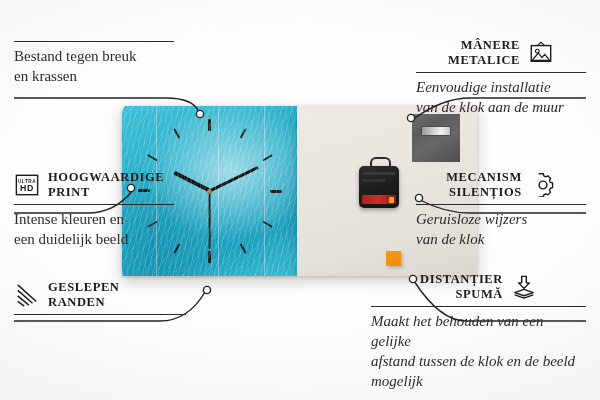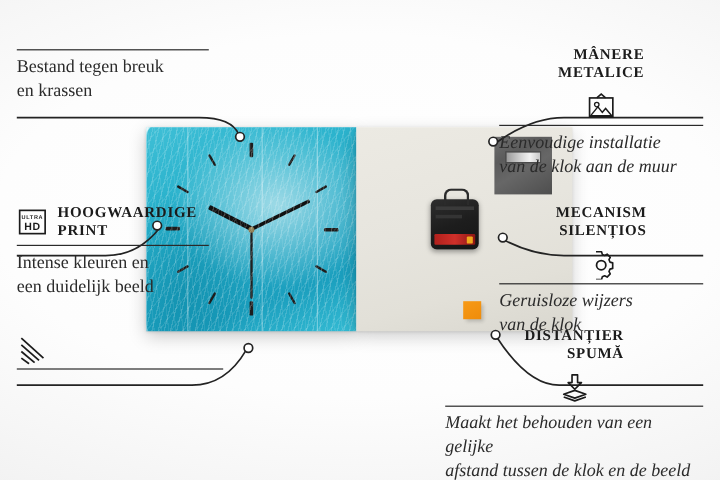--- a/index.html
+++ b/index.html
@@ -104,21 +104,21 @@
     font-size:12.5px;letter-spacing:.6px;font-weight:bold;color:#1b1b1b;
     text-transform:uppercase;line-height:1.22;
   }
   .co-title .tt{white-space:pre-line;}
   .co-rule{height:1px;background:#2a2a2a;margin:3px 0 4px;}
   .co-desc{
     font-size:15px;color:#2b2b2b;line-height:1.35;white-space:pre-line;
   }
   .left .co-title{justify-content:flex-start;}
   .left .co-desc{text-align:left;}
-  .right .co-title{justify-content:center;flex-direction:column;}
+  .right .co-title{justify-content:center;}
   .right .co-desc{font-style:italic;}
   .ico{flex:0 0 auto;width:26px;height:24px;display:block;}
   .ico svg{display:block;width:100%;height:100%;}
 
   
   .wires{position:absolute;inset:0;pointer-events:none;}
 </style>
 </head>
 <body>
 
@@ -236,20 +236,22 @@
       <span class="ico">
         <svg viewBox="0 0 28 26">
             <g stroke="#1b1b1b" stroke-width="1.6" fill="none">
           <path d="M4 2 L24 20"></path>
               <path d="M4 8 L20 22"></path>
               <path d="M4 14 L16 24"></path>
               <path d="M4 20 L11 25"></path>
         </g>
           </svg>
       </span>
+      <span class="tt">GESLEPEN
+RANDEN</span>
     </div>
     <div class="co-rule"></div>
   </div>
 
   <div class="callout right" style="right:14px;top:38px;width:170px">
     <div class="co-title">
       <span class="tt" style="text-align:right">MÂNERE
 METALICE</span>
       <span class="ico">
         <svg viewBox="0 0 28 26">

